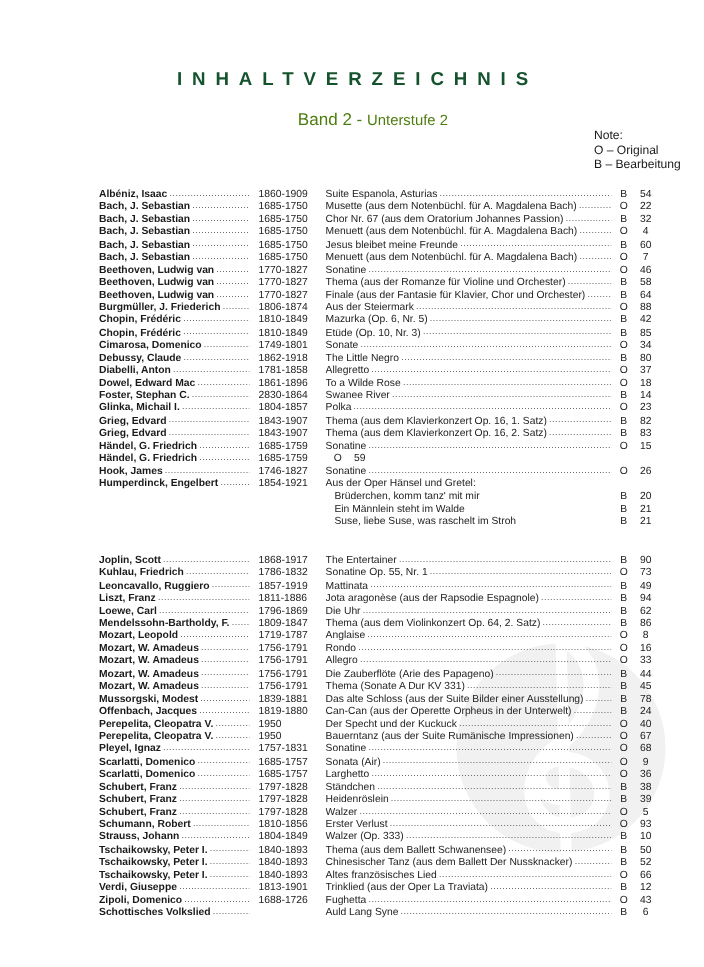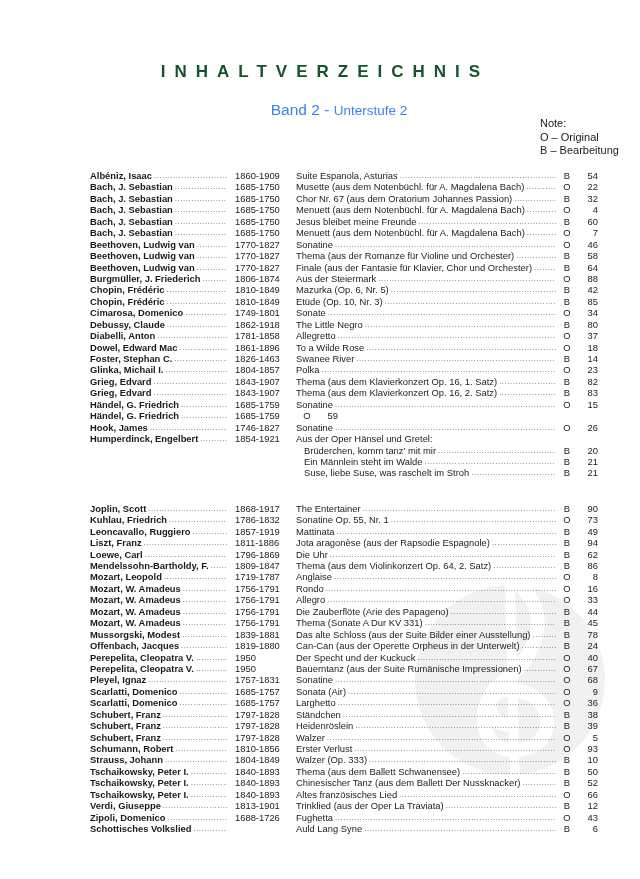--- a/index.html
+++ b/index.html
@@ -11,21 +11,21 @@
       position: absolute; left: 410px; top: 540px; width: 200px; height: 270px;
       pointer-events: none;
     }
     .title {
       position: absolute; top: 62px; left: 0; width: 640px; text-align: center;
       font-size: 17px; font-weight: bold; letter-spacing: 9px; color: #14532d;
       padding-left: 10px; box-sizing: border-box;
     }
     .subtitle {
       position: absolute; top: 101px; left: 0; width: 640px; text-align: center;
-      font-size: 15.5px; color: #3b82f6; padding-left: 38px; box-sizing: border-box;
+      font-size: 15.5px; color: #4d7c0f; padding-left: 38px; box-sizing: border-box;
     }
     .subtitle .small { font-size: 13.5px; }
     .note {
       position: absolute; top: 117px; left: 514px; font-size: 11px; line-height: 13.5px;
       color: #1a1a1a;
       margin-left: 26px;
     }
     .note div { white-space: nowrap; }
     .toc {
       position: absolute; top: 170px; left: 90px; width: 512px;
@@ -34,24 +34,24 @@
       display: flex; height: 11.45px; line-height: 11.45px; font-size: 9.4px; white-space: nowrap;
     }
     .composer {
       width: 137px; font-weight: bold; overflow: hidden; display: flex; align-items: center;
     }
     .composer .name { flex: none; }
     .dots { flex: 1; overflow: hidden; color: #555; font-weight: normal; font-size: 8px; padding-left: 2px; }
     .dots::after { content: "......................................................................................................................................................................"; letter-spacing: 0.5px; }
     .dates { width: 61px; padding-left: 8px; color: #222; }
     .piece { width: 260px; display: flex; overflow: hidden; color: #222; }
-    .piece.indent { padding-left: 8px; box-sizing: border-box; }
+    .piece.indent { padding-left: 8px; box-sizing: border-box; flex-direction: column; }
     .piece .ptitle { flex: none; }
     .type { width: 18px; text-align: center; padding-left: 2px; }
-    .page { width: 22px; text-align: right; }
+    .page { width: 22px; text-align: center; }
   </style>
 </head>
 <body>
 
 <svg class="watermark" viewBox="0 0 200 270">
   <circle cx="100" cy="140" r="95" fill="#f1f1f1"></circle>
   <path d="M100 40 C 140 60, 135 110, 95 140 C 60 165, 70 215, 110 210 C 150 205, 145 150, 100 150 C 70 150, 75 185, 100 185" fill="none" stroke="#ffffff" stroke-width="14" stroke-linecap="round"></path>
   <path d="M100 40 L 105 250" stroke="#ffffff" stroke-width="10" fill="none"></path>
 </svg>
 
@@ -274,21 +274,21 @@
         <span class="dots"></span>
       </div>
       <div class="type">O</div>
       <div class="page">18</div>
     </div>
     <div class="row">
       <div class="composer">
         <span class="name">Foster, Stephan C.</span>
         <span class="dots"></span>
       </div>
-      <div class="dates">1826-1463</div>
+      <div class="dates">2830-1864</div>
       <div class="piece">
         <span class="ptitle">Swanee River</span>
         <span class="dots"></span>
       </div>
       <div class="type">B</div>
       <div class="page">14</div>
     </div>
     <div class="row">
       <div class="composer">
         <span class="name">Glinka, Michail I.</span>

